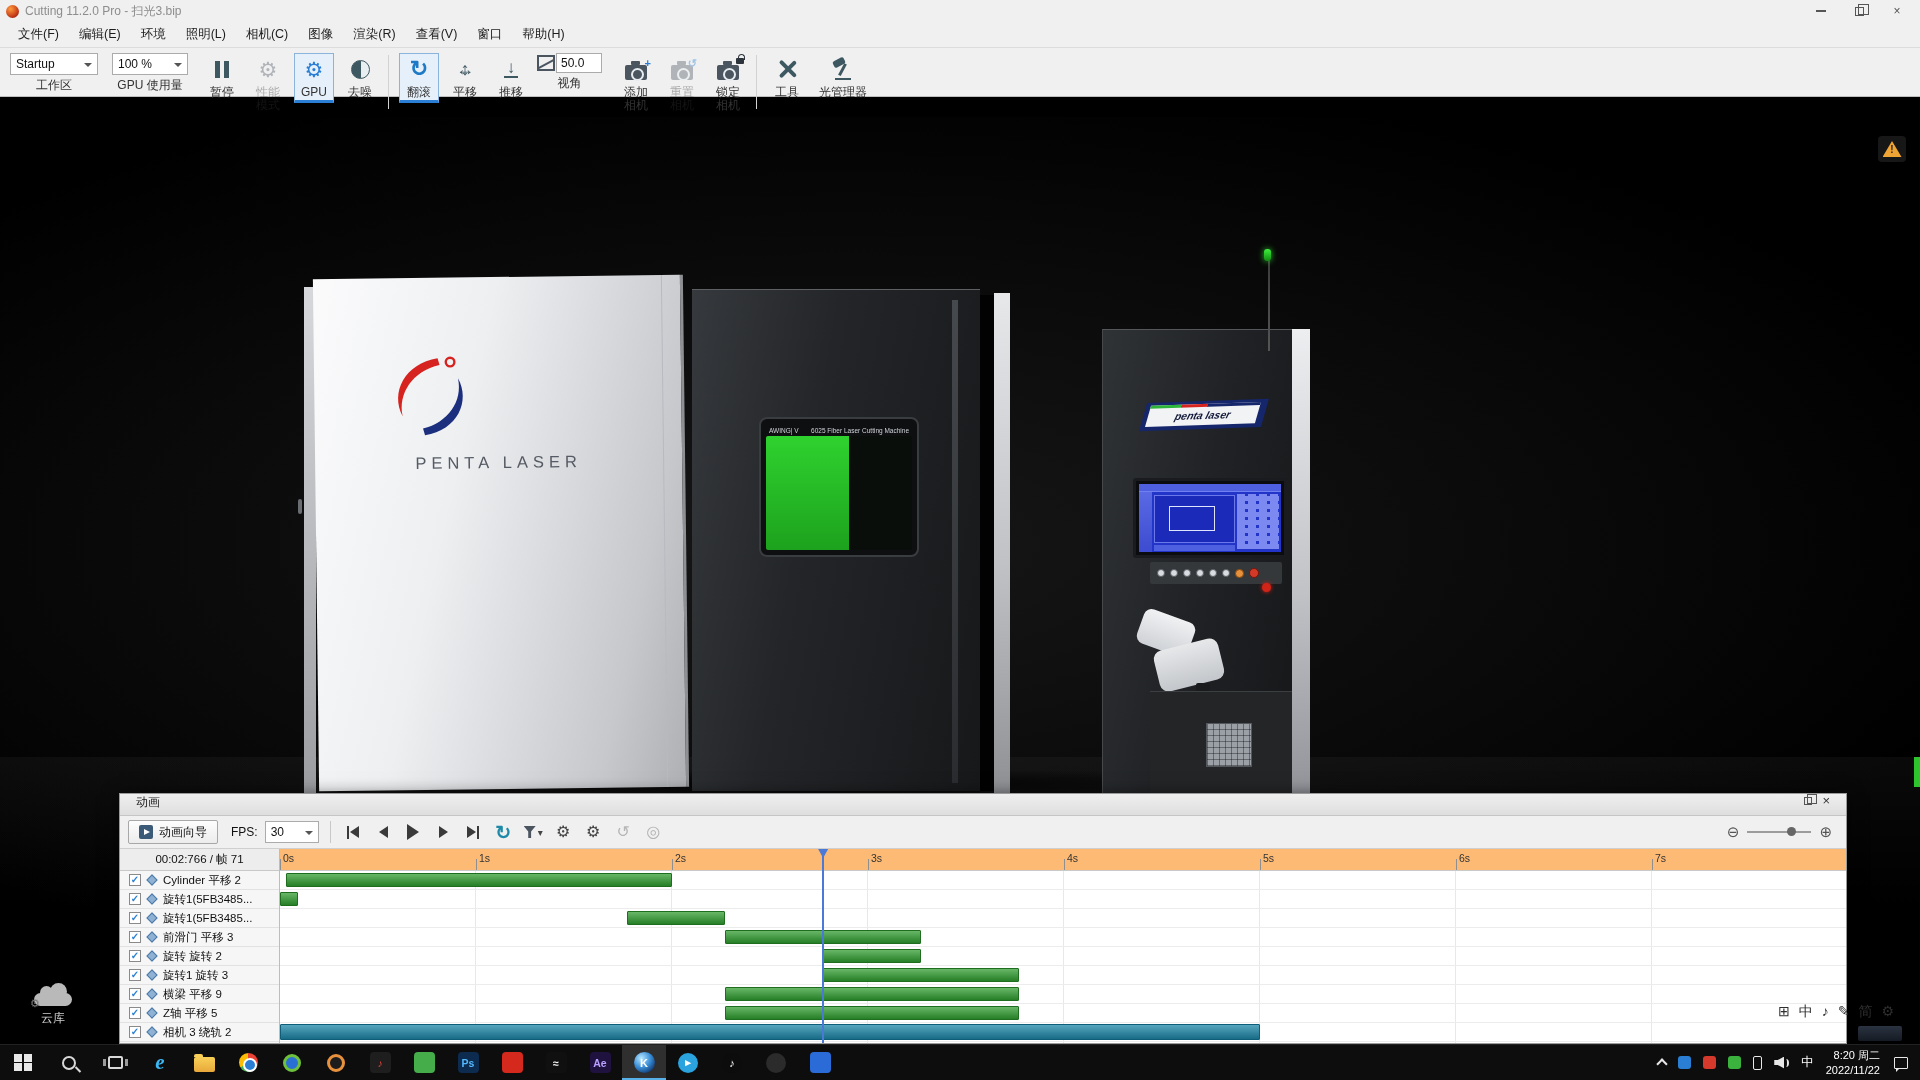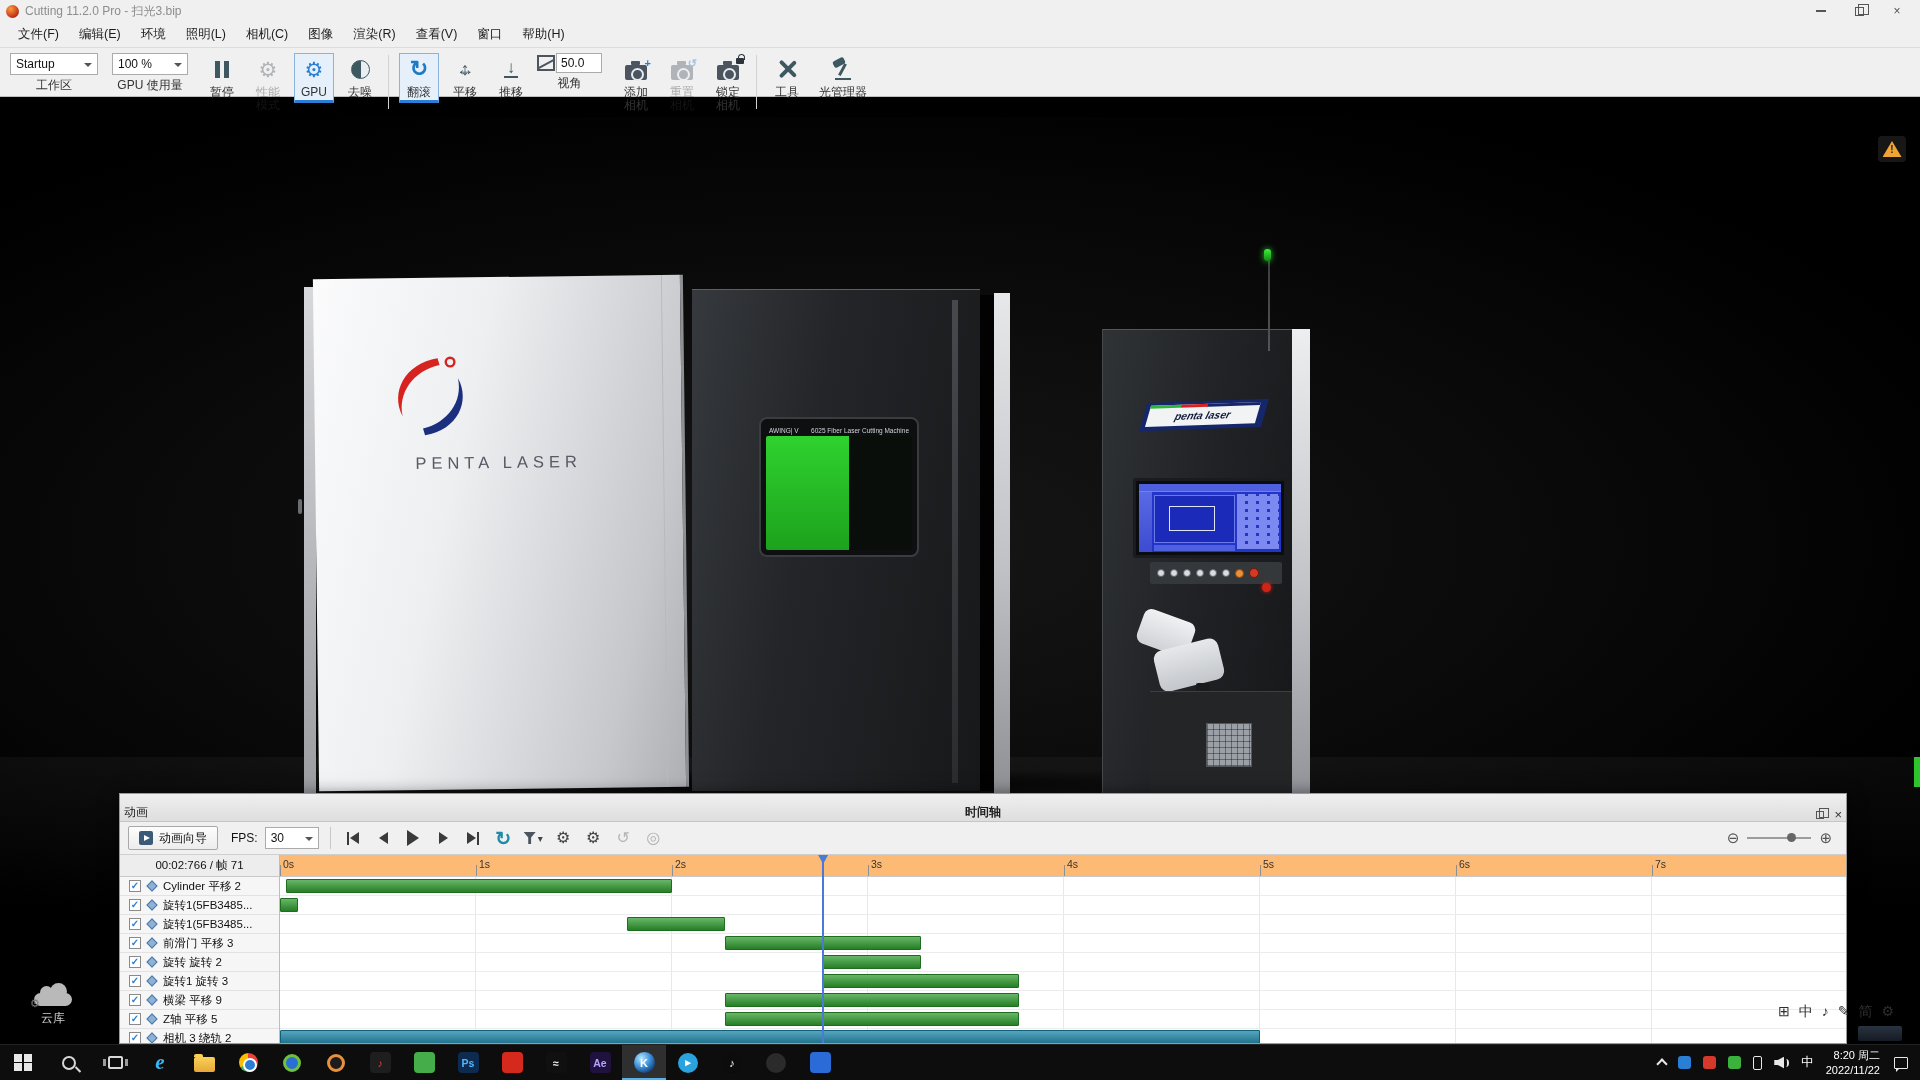--- a/index.html
+++ b/index.html
@@ -112,21 +112,21 @@
   
   .cloudlib{position:absolute;left:18px;top:986px;width:70px;display:flex;flex-direction:column;align-items:center;gap:4px;z-index:3;color:#cfcfcf;font-size:12px}
   .cloud-ico{position:relative;width:38px;height:20px}
   .cloud-ico .c1{position:absolute;left:0;bottom:0;width:38px;height:13px;background:#b9b9b9;border-radius:8px}
   .cloud-ico .c2{position:absolute;left:6px;top:0;width:13px;height:13px;background:#b9b9b9;border-radius:50%}
   .cloud-ico .c3{position:absolute;left:16px;top:-3px;width:17px;height:17px;background:#b9b9b9;border-radius:50%}
   .cloud-ico .gear{position:absolute;left:-4px;bottom:-4px;font-size:11px;color:#7a7a7a}
 
   
   .timeline{position:absolute;left:119px;top:793px;width:1728px;height:251px;background:#f0f0f0;border:1px solid #9a9a9a;box-shadow:0 2px 16px rgba(0,0,0,.6);z-index:5;display:flex;flex-direction:column}
-  .tl-header{position:relative;height:28px;background:linear-gradient(#efefef,#dedede);border-bottom:1px solid #c5c5c5;display:flex;align-items:flex-end;padding:0 4px;font-size:12px;color:#222;flex:none}
+  .tl-header{position:relative;height:22px;background:linear-gradient(#efefef,#dedede);border-bottom:1px solid #c5c5c5;display:flex;align-items:flex-start;padding:0 16px;font-size:12px;color:#222;flex:none}
   .tl-title{position:absolute;left:0;right:0;text-align:center;font-weight:bold;pointer-events:none}
   .tl-hbtns{margin-left:auto;display:flex;align-items:center;gap:10px;z-index:1}
   .float-ico{width:8px;height:8px;border:1px solid #555;position:relative}
   .float-ico::before{content:"";position:absolute;left:2px;top:-4px;width:8px;height:8px;border:1px solid #555}
   .tl-close{font-size:13px;color:#333;line-height:1}
   .tl-controls{height:33px;display:flex;align-items:center;padding:0 8px;gap:7px;border-bottom:1px solid #cfcfcf;flex:none}
   .wizard-btn{display:flex;align-items:center;gap:6px;border:1px solid #a8a8a8;background:linear-gradient(#fdfdfd,#ececec);height:24px;padding:0 10px;font-size:12px;color:#111;border-radius:2px}
   .wiz-ico{width:14px;height:14px;background:#3a5a78;border-radius:2px;position:relative}
   .wiz-ico::after{content:"";position:absolute;left:5px;top:3.5px;border-left:6px solid #fff;border-top:3.5px solid transparent;border-bottom:3.5px solid transparent}
   .fps-label{font-size:12px;color:#111;margin-left:6px}
@@ -459,21 +459,20 @@
         <div class="c3"></div>
         <div class="c1"></div>
       <span class="gear">⚙</span>
     </div>
     <span>云库</span>
   </div>
 
   <div class="timeline">
     <div class="tl-header">
       <span>动画</span>
-      <div class="tl-title">时间轴</div>
       <div class="tl-hbtns">
         <div class="float-ico"></div>
         <span class="tl-close">×</span>
       </div>
     </div>
 
     <div class="tl-controls">
       <div class="wizard-btn">
         <div class="wiz-ico"></div>
         <span>动画向导</span>

